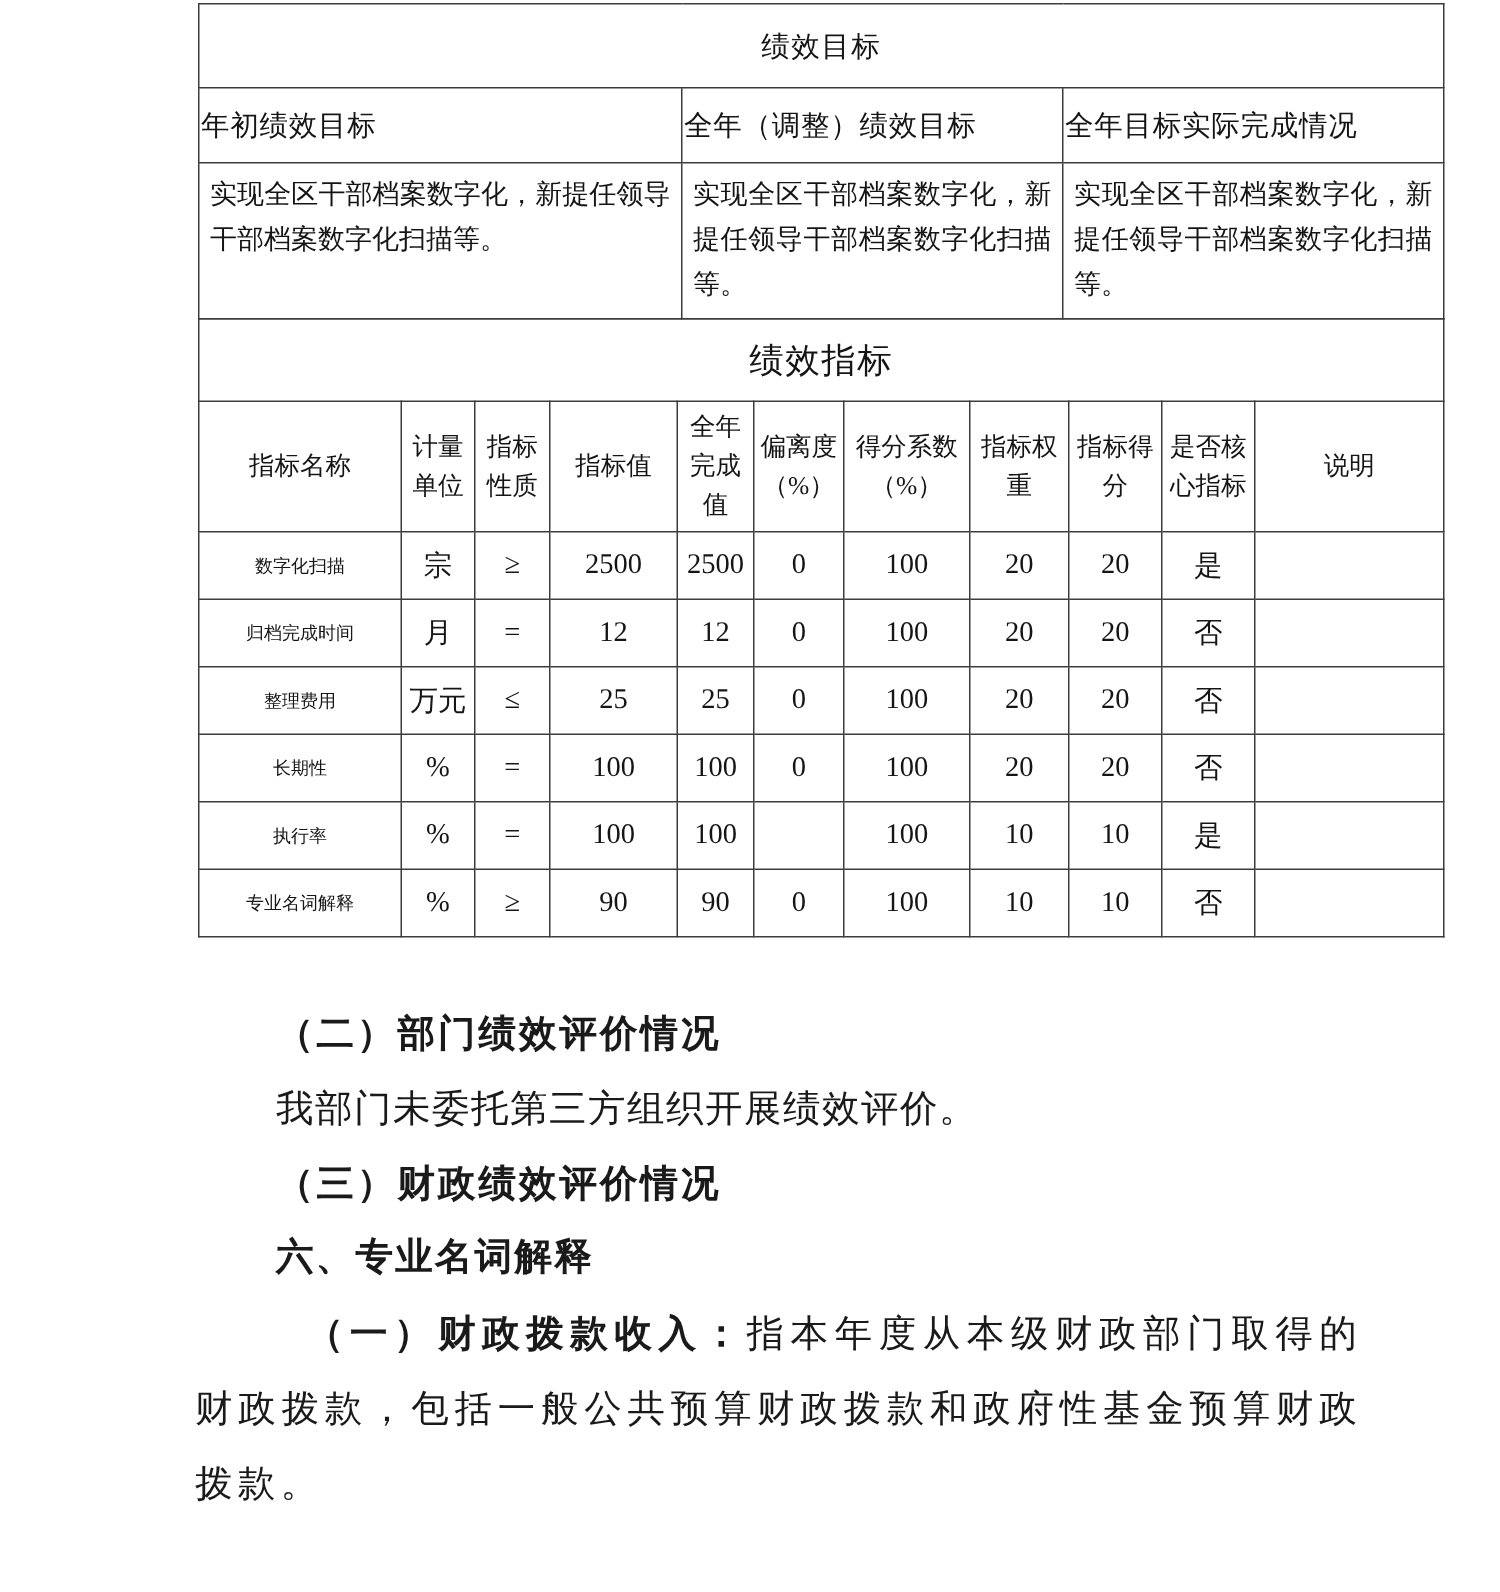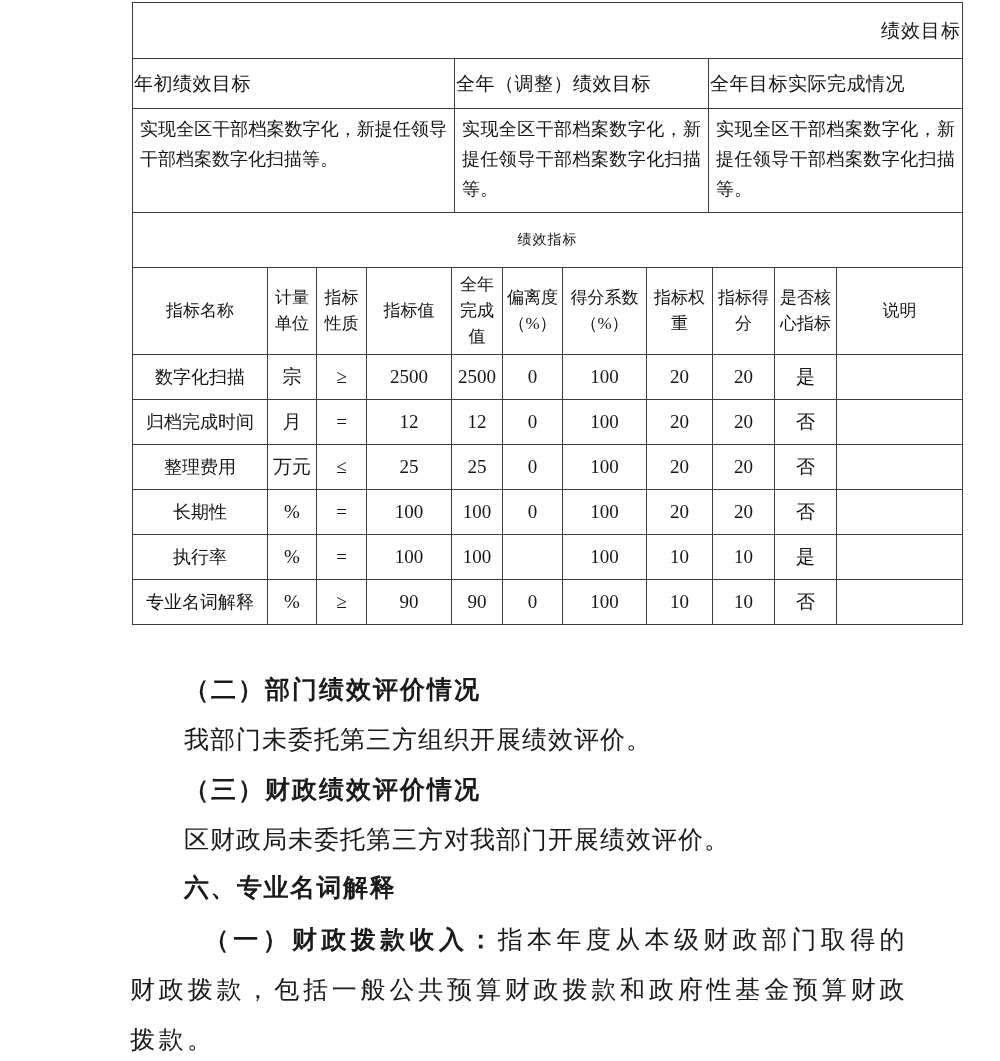--- a/index.html
+++ b/index.html
@@ -15,37 +15,37 @@
 
   
   .table-wrap { position: absolute; left: 132px; top: 2px; width: 830px; }
   table { border-collapse: collapse; table-layout: fixed; width: 830px; }
   td { border: 1px solid #3c3c3c; overflow: hidden; }
 
   
   .t-goal tr.r-title  { height: 56px; }
   .t-goal tr.r-head   { height: 50px; }
   .t-goal tr.r-body   { height: 90px; margin-top: 18px; }
-  .t-goal .cell-title { text-align: right; vertical-align: middle; font-size: 19px; letter-spacing: 1px; }
+  .t-goal .cell-title { text-align: center; vertical-align: middle; font-size: 19px; letter-spacing: 1px; }
   .t-goal .cell-head  { vertical-align: middle; font-size: 19px; letter-spacing: 0.5px; }
   .t-goal .cell-body  {
     font-size: 18px; line-height: 30px; padding: 5px 7px 8px 7px;
     text-align: justify; vertical-align: top;
   }
 
   
   .t-ind { margin-top: -1px; }
   .t-ind tr.r-title { height: 55px; }
   .t-ind tr.r-head  { height: 87px; }
   .t-ind tr.r-data  { height: 45px; }
   .t-ind td { text-align: center; vertical-align: middle; }
-  .t-ind .cell-title { font-size: 14px; letter-spacing: 1px; }
+  .t-ind .cell-title { font-size: 23px; letter-spacing: 1px; }
   .t-ind tr.r-head td { font-size: 17px; line-height: 26px; padding: 2px 3px; }
   .t-ind tr.r-data td { font-size: 19px; padding: 2px 2px; }
-  .t-ind tr.r-data td.c-name { font-size: 18px; padding: 2px 1px; }
+  .t-ind tr.r-data td.c-name { font-size: 12px; padding: 2px 1px; }
 
   
   .body-text {
     position: absolute;
     left: 130px;
     top: 665px;
     width: 778px;
     font-size: 25px;
     color: #1a1a1a;
   }
@@ -201,18 +201,17 @@
         <td></td>
       </tr>
     </tbody>
       </table>
   </div>
 
   <div class="body-text">
     <p class="para-indent sub-heading">（二）部门绩效评价情况</p>
     <p class="para-indent plain">我部门未委托第三方组织开展绩效评价。</p>
     <p class="para-indent sub-heading">（三）财政绩效评价情况</p>
-    <p class="para-indent plain">区财政局未委托第三方对我部门开展绩效评价。</p>
     <p class="para-indent heading-sans">六、专业名词解释</p>
     <p class="para-indent term"><span class="lead">（一）财政拨款收入：</span><span>指本年度从本级财政部门取得的财政拨款，包括一般公共预算财政拨款和政府性基金预算财政拨款。</span></p>
   </div>
 
 </div>
 
 </body></html>

